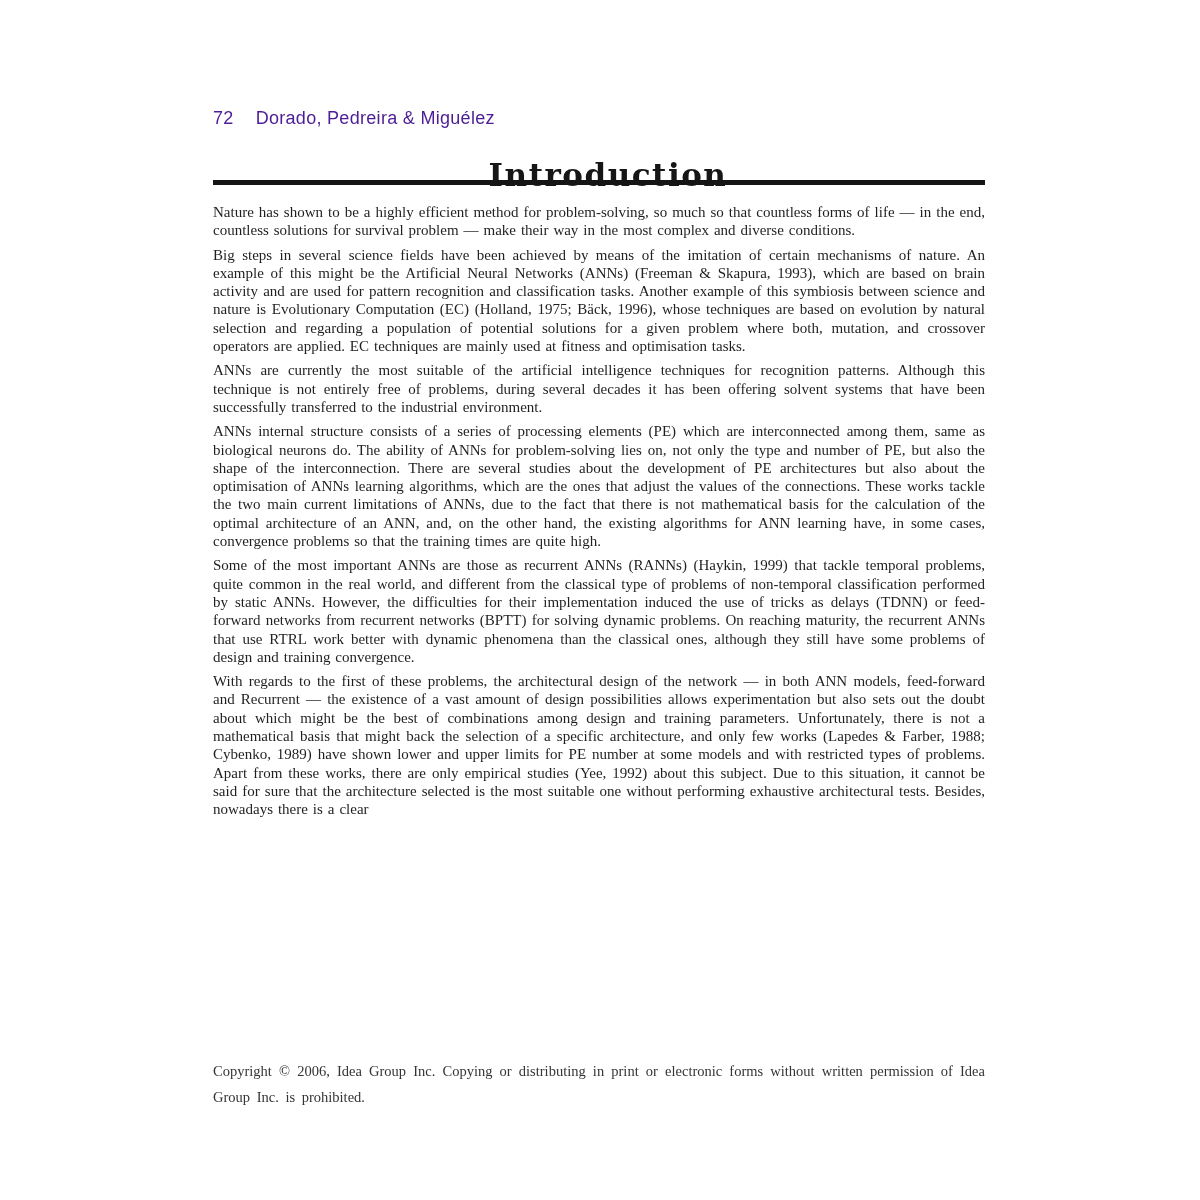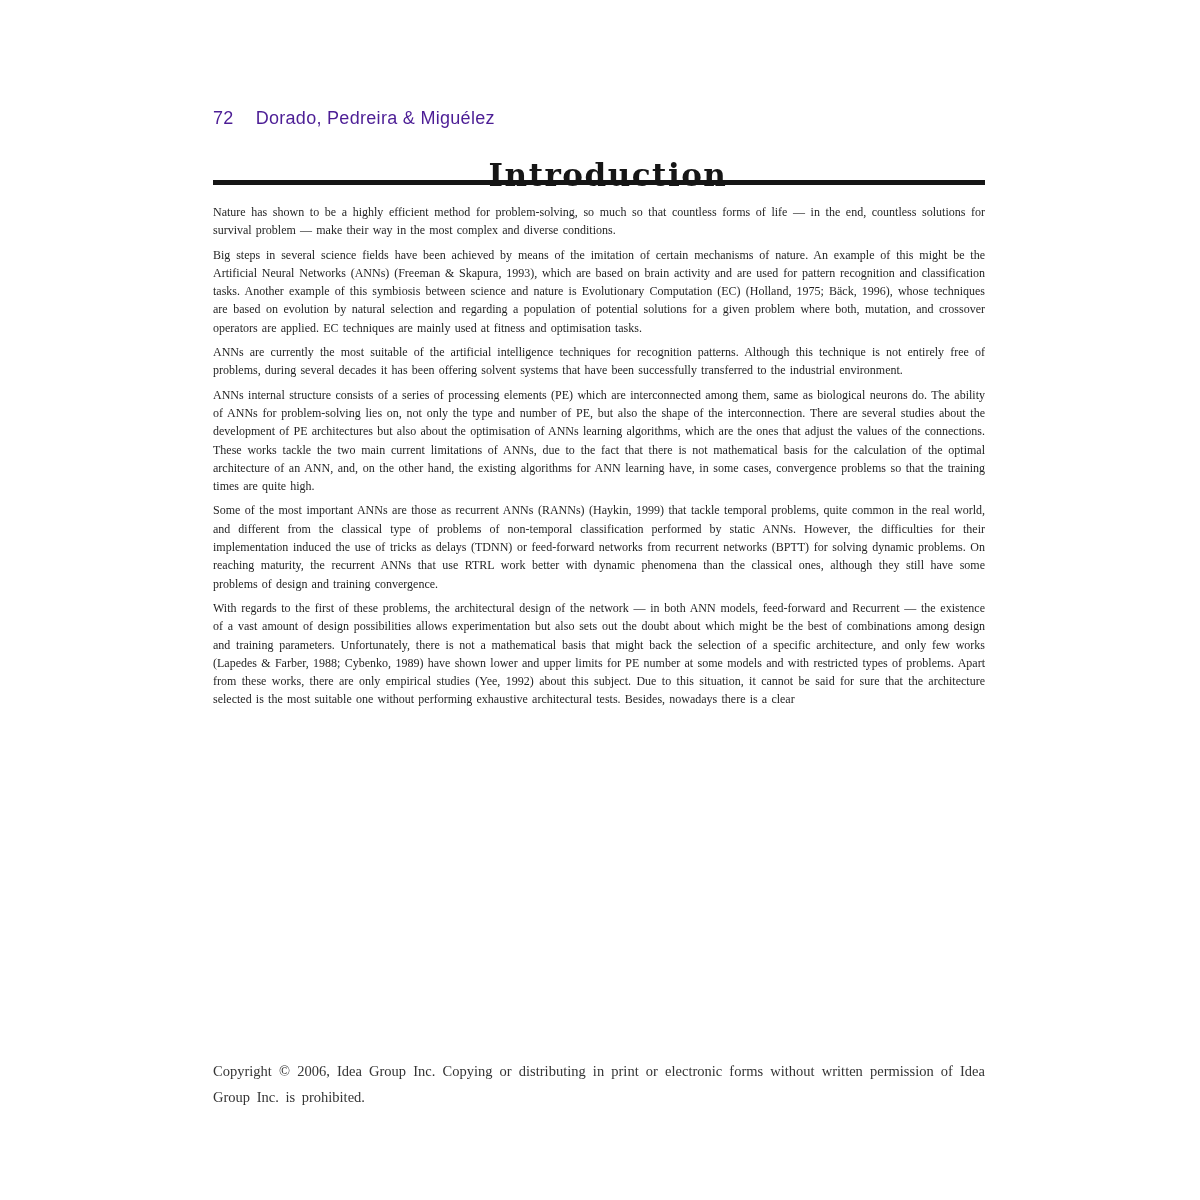--- a/index.html
+++ b/index.html
@@ -52,21 +52,21 @@
     top: 180px;
     width: 772px;
     height: 5px;
     background: #151515;
   }
   .body-text {
     position: absolute;
     left: 213px;
     top: 203px;
     width: 772px;
-    font-size: 12px;
+    font-size: 15px;
     line-height: 18.3px;
     text-align: justify;
     color: #1f1f1f;
     word-spacing: 1.2px;
   }
   .body-text p {
     margin: 0 0 6px 0;
   }
   .copyright {
     position: absolute;

